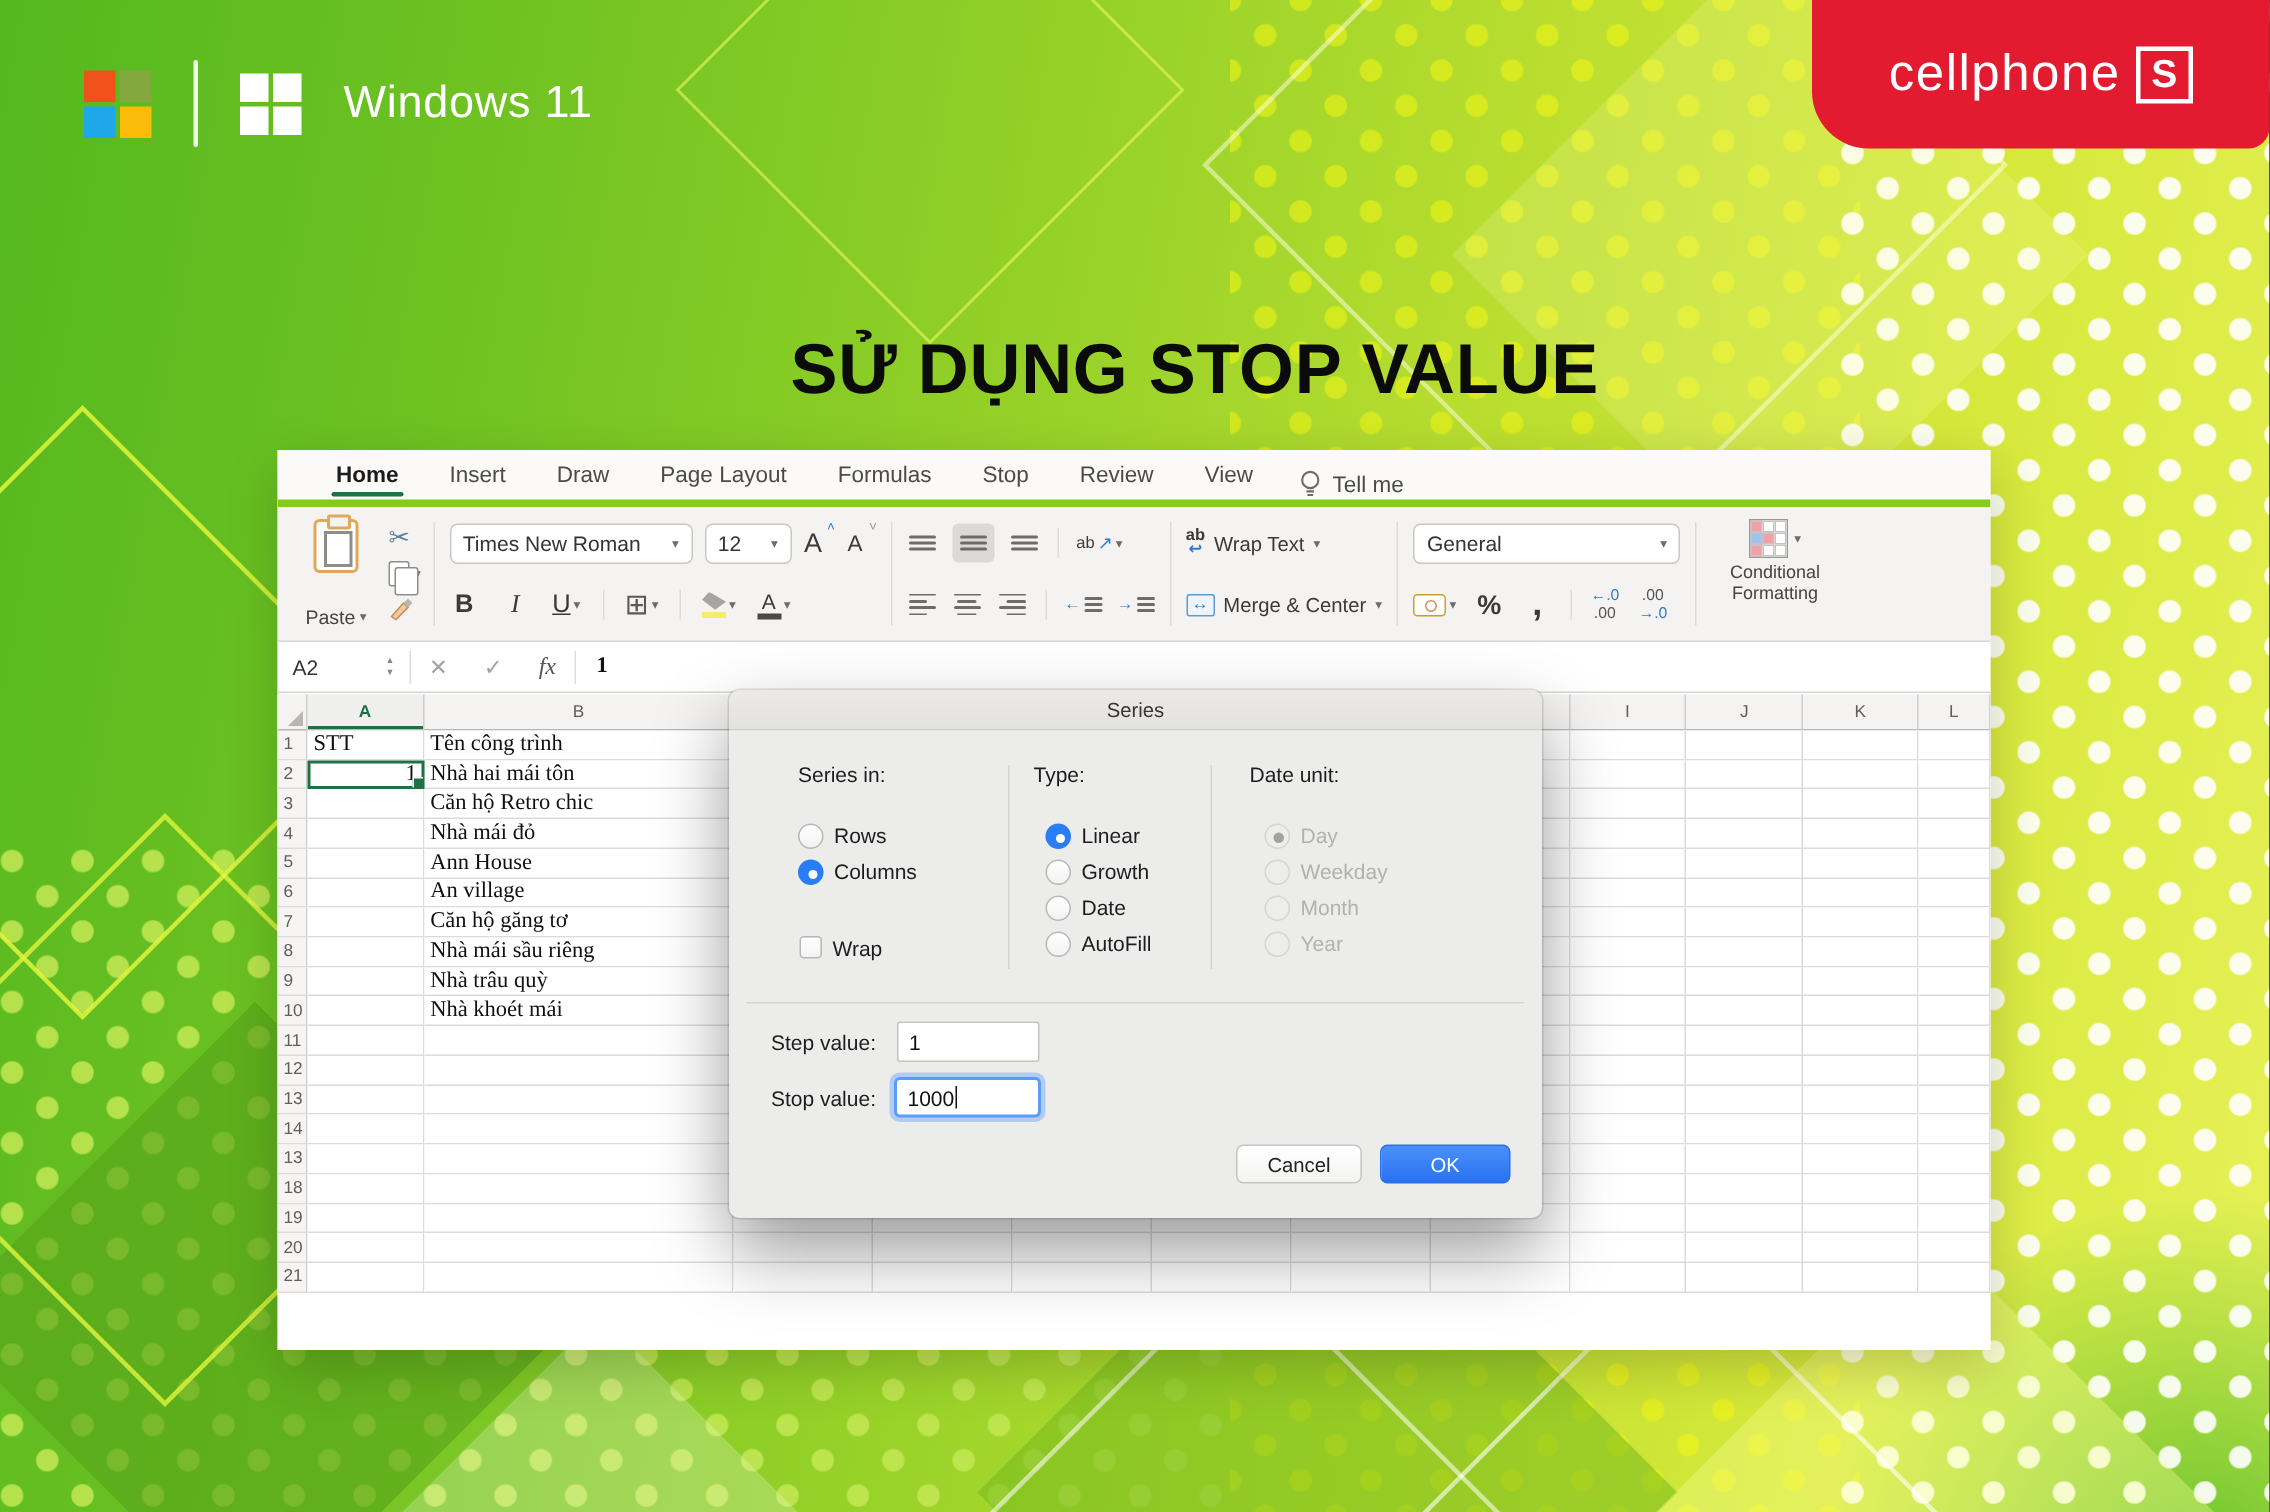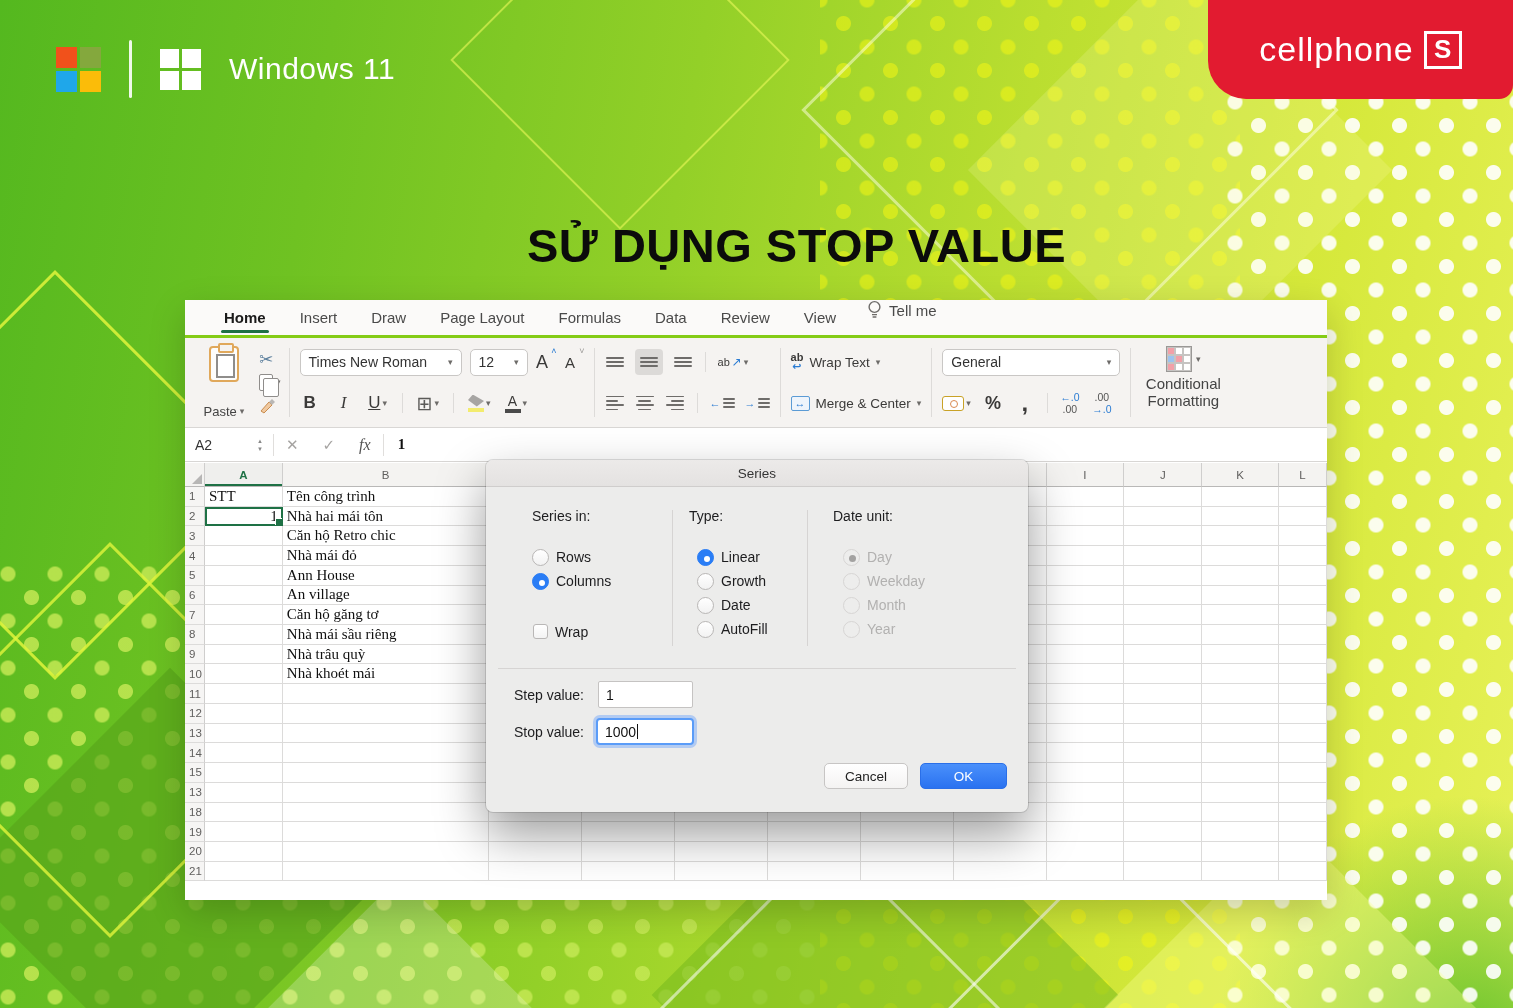--- a/index.html
+++ b/index.html
@@ -27,21 +27,21 @@
     border-radius:0 0 14px 38px;display:flex;align-items:center;justify-content:center;gap:10px;z-index:5;}
   .cps-text{color:#fff;font-size:34px;font-weight:500;letter-spacing:1px;}
   .cps-s{width:38px;height:38px;border:3px solid #fff;color:#fff;font-size:26px;font-weight:700;
     display:flex;align-items:center;justify-content:center;}
   
   .big-title{position:absolute;top:218px;left:80px;right:0;text-align:center;color:#0b0b0b;
     font-size:47px;font-weight:900;letter-spacing:.5px;z-index:5;}
   
   .excel{position:absolute;left:185px;top:300px;width:1142px;height:600px;background:#fff;
     box-shadow:0 12px 34px rgba(0,0,0,.18);overflow:hidden;z-index:6;}
-  .tabs{height:38px;background:#fbfaf9;border-bottom:3px solid #84cc16;display:flex;align-items:flex-start;padding-left:22px;gap:0;}
+  .tabs{height:38px;background:#fbfaf9;border-bottom:5px solid #84cc16;display:flex;align-items:flex-end;padding-left:22px;gap:0;}
   .tab{padding:0 17px;font-size:15px;color:#4a4a4a;height:100%;display:flex;align-items:center;position:relative;cursor:default;}
   .tab.active{color:#1b1b1b;font-weight:700;}
   .tab.active::after{content:"";position:absolute;left:14px;right:14px;bottom:2px;height:3px;background:#1e7145;border-radius:2px;}
   .tellme{display:flex;align-items:center;gap:7px;padding:0 14px;font-size:15px;color:#4a4a4a;}
   
   .ribbon{height:90px;background:#f5f3f1;border-bottom:1px solid #d9d7d5;display:flex;align-items:stretch;padding:6px 6px 6px 10px;gap:0;}
   .rsep{width:1px;background:#dddbd9;margin:4px 8px;}
   .rgroup{display:flex;flex-direction:column;justify-content:space-between;padding:2px 2px;}
   .rrow{display:flex;align-items:center;gap:8px;height:32px;}
   .chev{font-size:9px;color:#6d6b69;line-height:1;}
@@ -82,21 +82,21 @@
   
   .acct-ic{width:22px;height:15px;border:1.6px solid #c9a227;border-radius:3px;position:relative;background:#fff;}
   .acct-ic::after{content:"";position:absolute;left:7px;top:3.5px;width:6px;height:6px;border-radius:50%;border:1.4px solid #d98a52;}
   .num-glyph{font-size:18px;color:#3b3a39;font-weight:600;}
   .dec{font-size:10.5px;color:#555;display:flex;flex-direction:column;line-height:1;align-items:center;}
   .dec b{color:#2b7cd3;font-weight:400;}
   
   .style-btn{display:flex;flex-direction:column;align-items:center;gap:3px;width:84px;}
   .cf-ic{display:grid;grid-template-columns:8px 8px 8px;grid-template-rows:8px 8px 8px;border:1.5px solid #9a9896;}
   .cf-ic i{border:.5px solid #c6c4c2;}
-  .style-label{font-size:15px;color:#444;text-align:center;line-height:1.15;}
+  .style-label{font-size:12px;color:#444;text-align:center;line-height:1.15;}
   .fat-ic{display:grid;grid-template-columns:9px 9px 9px;grid-template-rows:7px 7px 7px;border:1.5px solid #9a9896;position:relative;}
   .fat-ic i{border:.5px solid #c6c4c2;}
   .fat-ic::after{content:"🖉";position:absolute;right:-7px;bottom:-6px;font-size:15px;color:#5b9bd5;}
   
   .fbar{height:34px;background:#fff;border-bottom:1px solid #d8d6d4;display:flex;align-items:center;}
   .namebox{width:72px;padding-left:10px;font-size:14px;color:#333;}
   .spinner{display:flex;flex-direction:column;gap:2px;font-size:6px;color:#888;padding-right:10px;}
   .fbar-sep{width:1px;height:22px;background:#e0dedc;}
   .fbar-ic{padding:0 12px;font-size:15px;color:#a5a3a1;}
   .fx{font-style:italic;font-family:"Liberation Serif","DejaVu Serif",serif;color:#555;font-size:16px;}
@@ -189,21 +189,21 @@
   <div class="big-title">SỬ DỤNG STOP VALUE</div>
 
   <div class="excel">
 
     <div class="tabs">
       <span class="tab active">Home</span>
       <span class="tab">Insert</span>
       <span class="tab">Draw</span>
       <span class="tab">Page Layout</span>
       <span class="tab">Formulas</span>
-      <span class="tab">Data</span>
+      <span class="tab">Stop</span>
       <span class="tab">Review</span>
       <span class="tab">View</span>
       <span class="tellme">
         <svg width="15" height="20" viewBox="0 0 15 20">
             <circle cx="7.5" cy="7" r="5.4" fill="none" stroke="#6d6b69" stroke-width="1.4"></circle>
             <path d="M5 14.6h5 M5.6 17h3.8" stroke="#6d6b69" stroke-width="1.4" fill="none"></path>
           </svg>
         <span>Tell me</span>
       </span>
     </div>
@@ -668,35 +668,20 @@
             <div class="cell" style="width: 93px;"></div>
             <div class="cell" style="width: 93px;"></div>
             <div class="cell" style="width: 93px;"></div>
             <div class="cell" style="width: 93px;"></div>
             <div class="cell" style="width: 78px;"></div>
             <div class="cell" style="width: 78px;"></div>
             <div class="cell" style="width: 77px;"></div>
             <div class="cell" style="width: 48px;"></div>
           </div>
           <div class="grow-line">
-            <div class="rn">15</div>
-            <div class="cell" style="width: 78px;"></div>
-            <div class="cell" style="width: 207px;"></div>
-            <div class="cell" style="width: 93px;"></div>
-            <div class="cell" style="width: 93px;"></div>
-            <div class="cell" style="width: 93px;"></div>
-            <div class="cell" style="width: 93px;"></div>
-            <div class="cell" style="width: 93px;"></div>
-            <div class="cell" style="width: 93px;"></div>
-            <div class="cell" style="width: 78px;"></div>
-            <div class="cell" style="width: 78px;"></div>
-            <div class="cell" style="width: 77px;"></div>
-            <div class="cell" style="width: 48px;"></div>
-          </div>
-          <div class="grow-line">
             <div class="rn">13</div>
             <div class="cell" style="width: 78px;"></div>
             <div class="cell" style="width: 207px;"></div>
             <div class="cell" style="width: 93px;"></div>
             <div class="cell" style="width: 93px;"></div>
             <div class="cell" style="width: 93px;"></div>
             <div class="cell" style="width: 93px;"></div>
             <div class="cell" style="width: 93px;"></div>
             <div class="cell" style="width: 93px;"></div>
             <div class="cell" style="width: 78px;"></div>

